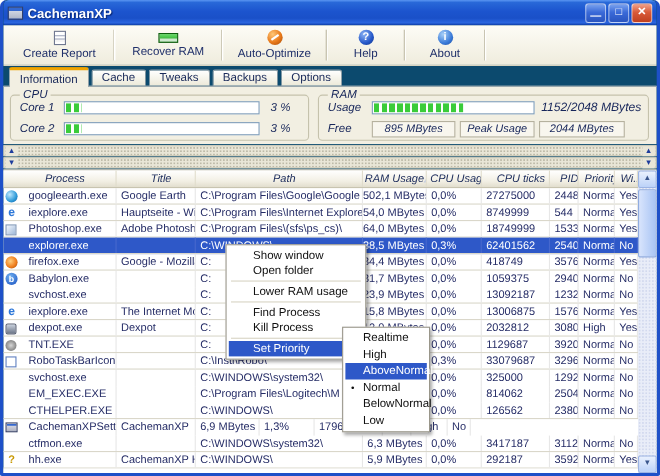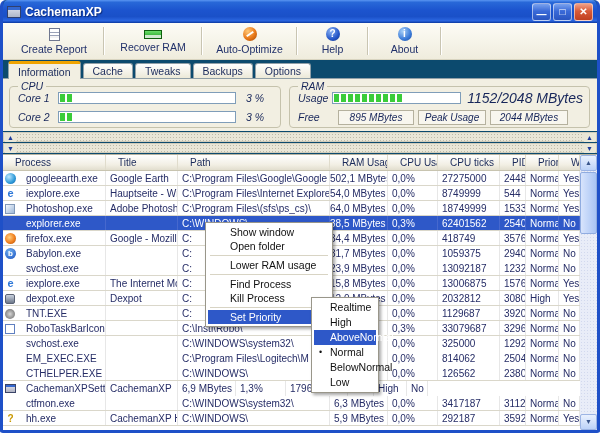--- a/index.html
+++ b/index.html
@@ -48,36 +48,36 @@
   .gb-label{position:absolute;top:-7px;left:8px;background:#F2EFE2;padding:0 3px;font-size:10.5px;color:#17265A;}
   .gb-cpu{left:6px;top:7px;width:272px;height:42px;}
   .gb-ram{left:286px;top:7px;width:301px;height:42px;}
   .crow{position:absolute;left:8px;right:6px;height:16px;display:flex;align-items:center;font-size:10.5px;color:#17265A;}
   .r1{top:3px;}.r2{top:22px;}
   .clabel{width:40px;}
   .pbar{width:178px;height:12px;background:#fff;border:1px solid #7F9DB9;padding:1px;}
   .pbar .fill{height:100%;background:repeating-linear-gradient(90deg,#3ACC3A 0,#3ACC3A 5px,#fff 5px,#fff 7px);}
   .pct{margin-left:10px;}
   .rambar{width:150px;height:12px;background:#fff;border:1px solid #7F9DB9;padding:1px;}
-  .ramval{margin-left:6px;font-size:14px;white-space:nowrap;}
+  .ramval{margin-left:6px;font-size:11px;white-space:nowrap;}
   .box{height:15px;line-height:13px;border:1px solid #B5B19E;background:#F8F6EE;text-align:center;
     font-size:10px;color:#17265A;margin-right:4px;}
   .bx1{width:76px;}.bx2{width:68px;}.bx3{width:78px;}
   
   .strip{position:absolute;left:0;right:0;height:10px;border:1px solid #D0CCBA;background:#E9E6D7;
     background-image:radial-gradient(#BDBAA8 30%,transparent 32%);background-size:3px 3px;}
   .strip .arr{position:absolute;top:0;font-size:7px;line-height:9px;color:#1E3C9C;background:#E9E6D7;padding:0 2px;}
   .arr.l{left:1px;}.arr.r{right:1px;}
   .strip1{top:132px;}.strip2{top:143px;}
   
   .tablewrap{position:absolute;left:0;right:0;top:154px;bottom:0;background:#fff;border-top:1px solid #B8B4A0;}
   .thead{display:flex;height:16px;margin-right:17px;background:linear-gradient(#FFFFFF,#F2EFE4 65%,#E2DECE);
     border-bottom:1px solid #C8C4B0;font-size:10px;color:#1A2A5A;}
-  .th{display:flex;align-items:center;justify-content:flex-start;padding:0 2px 0 12px;
-    border-right:1px solid #E0DCCC;overflow:hidden;white-space:nowrap;}
+  .th{display:flex;align-items:center;justify-content:center;padding:0 2px 0 12px;
+    border-right:1px solid #E0DCCC;overflow:hidden;white-space:nowrap;font-style:italic;}
   .sort{width:0;height:0;border-left:4px solid transparent;border-right:4px solid transparent;
     border-bottom:6px solid #C2CBDE;margin-right:2px;flex:none;}
   .tbody{margin-right:17px;}
   .tr{display:flex;height:15px;font-size:10px;color:#252C66;}
   .tr.sep{border-bottom:1px solid #DAD7CA;}
   .tr.sel{background:#2E58C8;color:#fff;}
   .td{padding:2px 0 0 4px;border-right:1px solid #E7E7E7;overflow:hidden;white-space:nowrap;height:100%;}
   .tr.sel .td{border-right-color:#4668CE;}
   .td-process{position:relative;padding-left:23px;}
   .td-ram{text-align:right;padding-right:3px;padding-left:0;}
@@ -103,21 +103,21 @@
   .sbtn.up{top:0;}.sbtn.down{bottom:0;}
   .thumb{position:absolute;left:0;right:0;top:17px;height:62px;border:1px solid #90ACE0;border-radius:2px;
     background:linear-gradient(90deg,#D8E4FC,#A8C4F4);}
   
   .menu{position:absolute;left:202px;top:222px;width:128px;background:#fff;border:1px solid #99968A;
     box-shadow:2px 2px 3px rgba(0,0,0,.35);padding:2px;z-index:10;font-size:10.5px;color:#101010;}
   .mitem{height:14px;line-height:14px;padding-left:22px;position:relative;white-space:nowrap;}
   .mitem.hl{background:#2E58C8;color:#fff;}
   .marrow{position:absolute;right:3px;top:0;font-size:7px;}
   .msep{height:1px;background:#D8D4C4;margin:2px 2px;}
-  .submenu{position:absolute;left:308px;top:297px;width:68px;background:#fff;border:1px solid #99968A;
+  .submenu{position:absolute;left:308px;top:297px;width:80px;background:#fff;border:1px solid #99968A;
     box-shadow:2px 2px 3px rgba(0,0,0,.35);padding:2px;z-index:11;font-size:10.5px;color:#101010;}
   .sitem{height:15px;line-height:15px;padding-left:16px;position:relative;white-space:nowrap;}
   .sitem.hl{background:#2E58C8;color:#fff;}
   .bullet{position:absolute;left:5px;top:0;font-size:9px;}
 </style>
 </head>
 <body>
 
 <div class="window">
 

